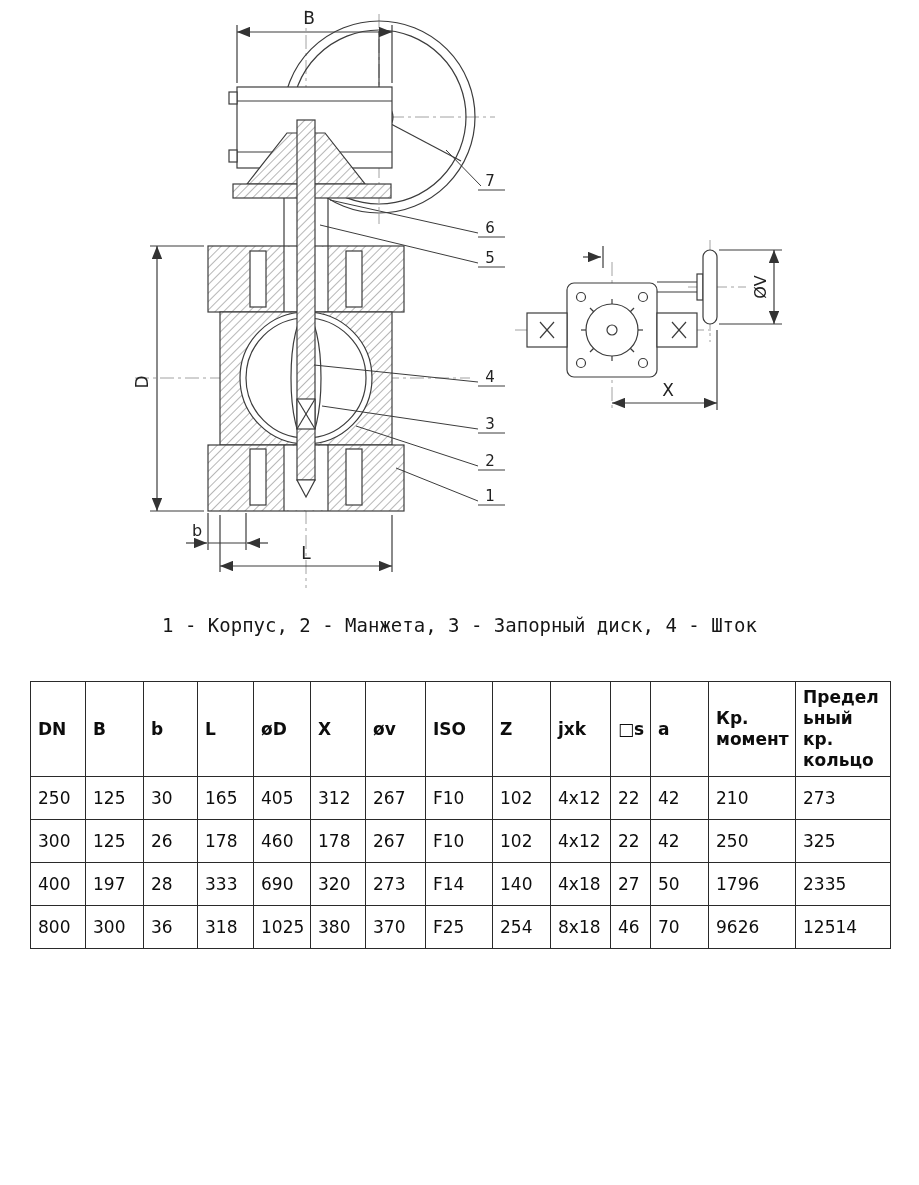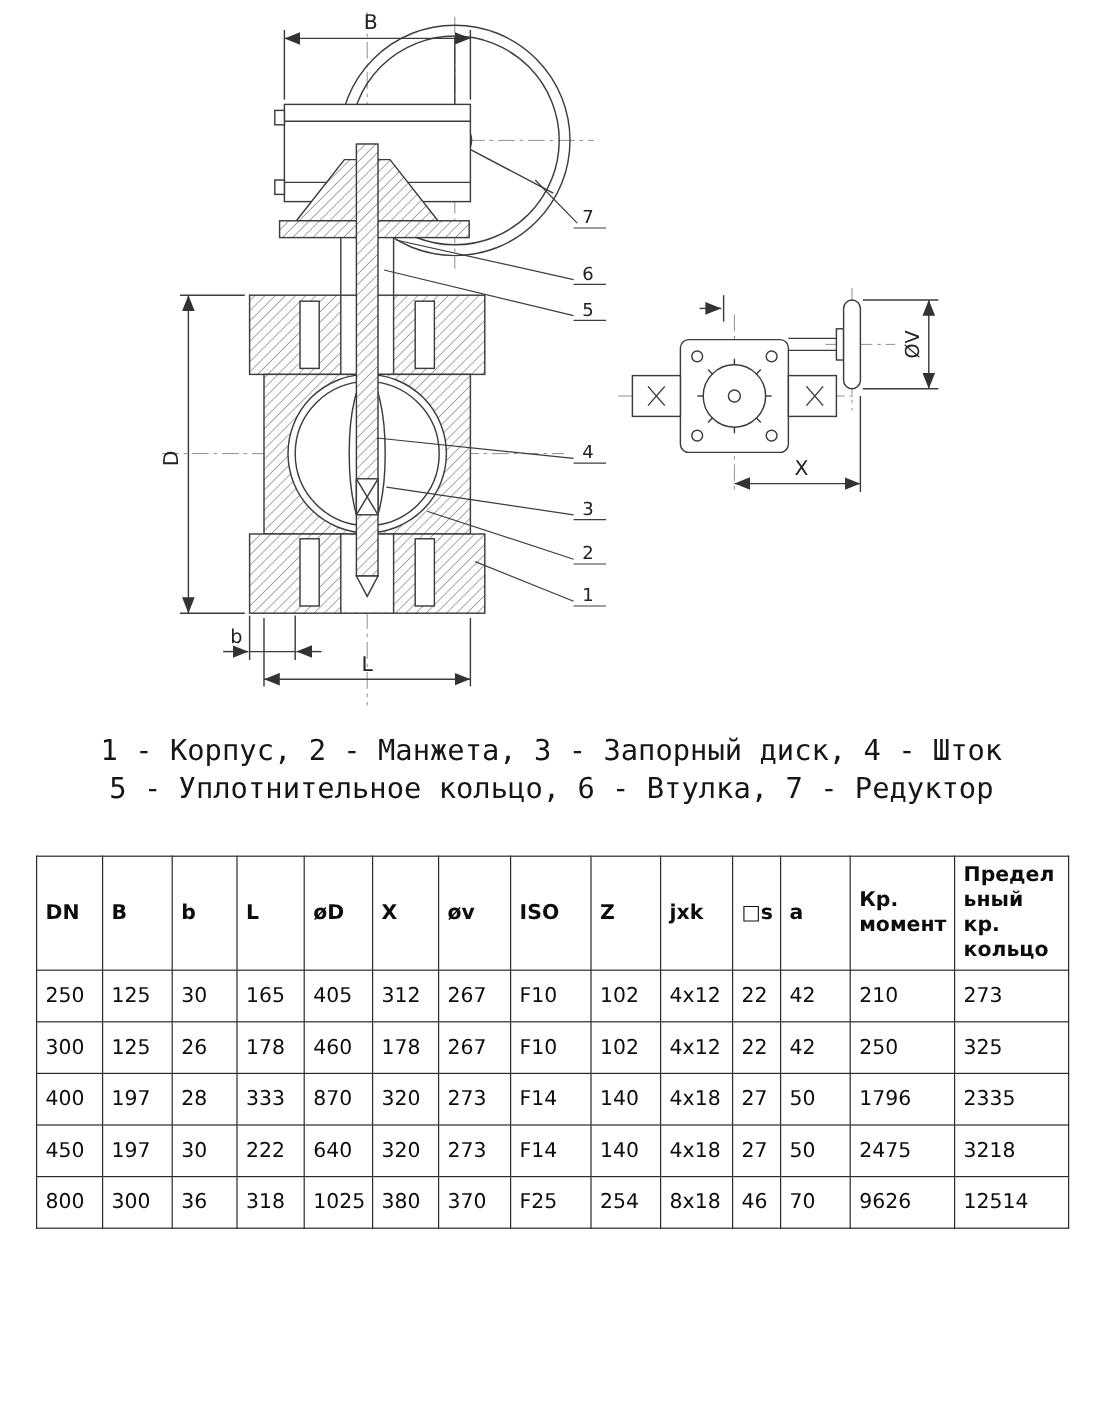--- a/index.html
+++ b/index.html
@@ -7,21 +7,21 @@
   body {
     width:919px; height:1185px; overflow:hidden;
     font-family:"DejaVu Sans", "Liberation Sans", sans-serif;
     color:#111;
   }
   .drawing { display:block; }
   .legend {
     margin-top:14px;
     text-align:center;
     font-family:"DejaVu Sans Mono", "Liberation Mono", monospace;
-    font-size:24px;
+    font-size:19px;
     line-height:32px;
     color:#161616;
   }
   .table-wrap { margin:40px 29px 0 30px; }
   table.dim-table {
     border-collapse:collapse;
     table-layout:fixed;
     width:860px;
     font-size:17px;
     color:#0d0d0d;
@@ -239,21 +239,20 @@
     <g>
       <line x1="717" y1="330" x2="717" y2="410"></line>
       <line x1="612" y1="403" x2="717" y2="403" marker-start="url(#arr)" marker-end="url(#arr)"></line>
       <text x="668" y="396" font-size="17" text-anchor="middle">X</text>
     </g>
   </g>
 </svg>
 
 <div class="legend">
   <div>1 - Корпус, 2 - Манжета, 3 - Запорный диск, 4 - Шток</div>
-  <div>5 - Уплотнительное кольцо, 6 - Втулка, 7 - Редуктор</div>
 </div>
 
 <div class="table-wrap">
   <table class="dim-table">
     <colgroup>
       <col style="width:55px">
         <col style="width:58px">
         <col style="width:54px">
         <col style="width:56px">
       <col style="width:57px">
@@ -316,46 +315,30 @@
           <td>22</td>
           <td>42</td>
           <td>250</td>
           <td>325</td>
         </tr>
         <tr>
           <td>400</td>
           <td>197</td>
           <td>28</td>
           <td>333</td>
-          <td>870</td>
+          <td>690</td>
           <td>320</td>
           <td>273</td>
           <td>F14</td>
           <td>140</td>
           <td>4x18</td>
           <td>27</td>
           <td>50</td>
           <td>1796</td>
           <td>2335</td>
-        </tr>
-        <tr>
-          <td>450</td>
-          <td>197</td>
-          <td>30</td>
-          <td>222</td>
-          <td>640</td>
-          <td>320</td>
-          <td>273</td>
-          <td>F14</td>
-          <td>140</td>
-          <td>4x18</td>
-          <td>27</td>
-          <td>50</td>
-          <td>2475</td>
-          <td>3218</td>
         </tr>
         <tr>
           <td>800</td>
           <td>300</td>
           <td>36</td>
           <td>318</td>
           <td>1025</td>
           <td>380</td>
           <td>370</td>
           <td>F25</td>

